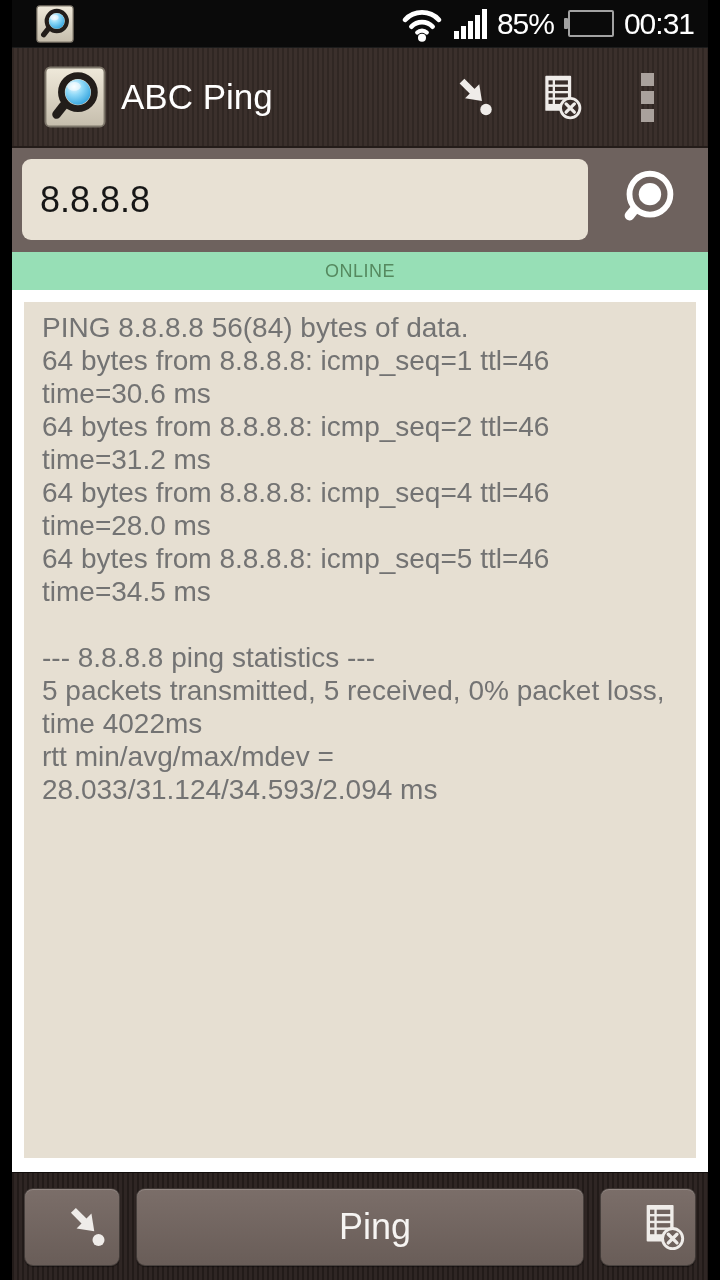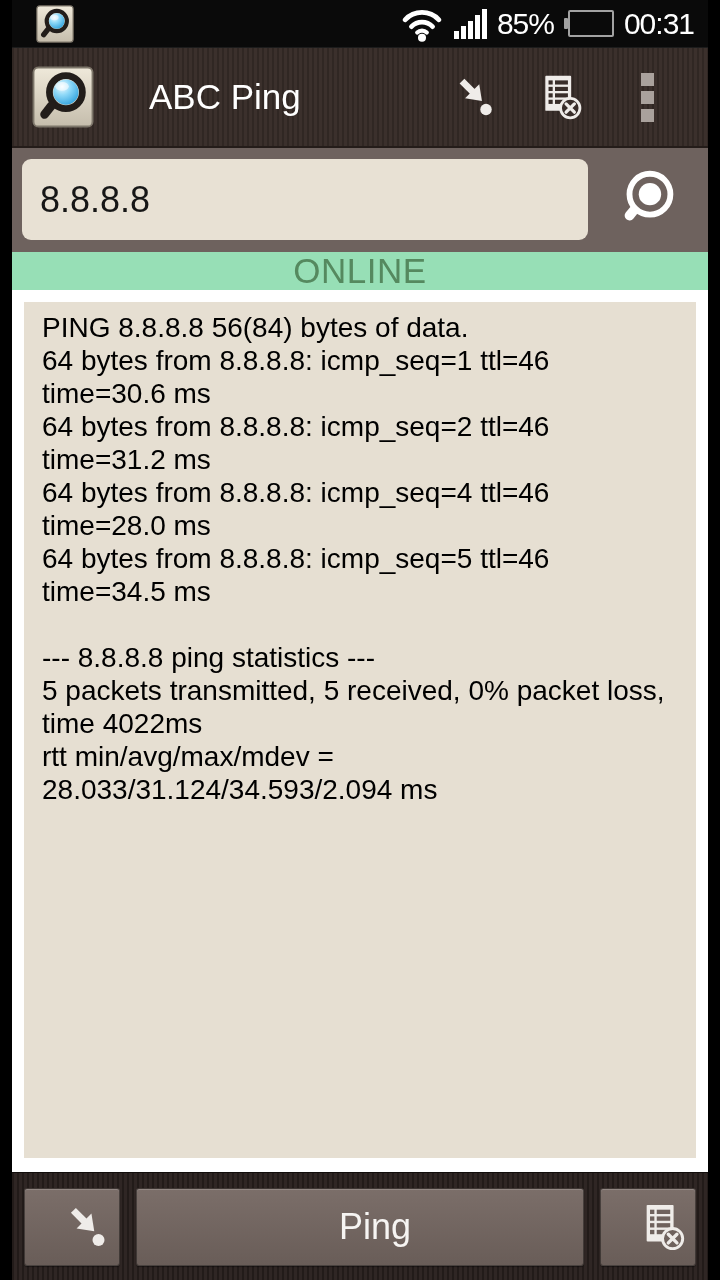--- a/index.html
+++ b/index.html
@@ -25,21 +25,21 @@
   .battery { position:relative; width:46px; height:27px; border:2px solid #a2a2a2;
              border-radius:2px; padding:2px; margin-left:4px; }
   .battery-nub { position:absolute; left:-6px; top:6px; width:4px; height:11px;
                  background:#a2a2a2; border-radius:1px; }
   .battery-fill { width:100%; height:100%; background:#74b93d; }
 
   
   .toolbar {
     height:98px; flex:0 0 98px; background:#382d29;
     background-image:repeating-linear-gradient(90deg, rgba(0,0,0,.14) 0 2px, rgba(255,255,255,.015) 2px 5px);
-    display:flex; align-items:center; padding:0 18px 0 20px;gap:40px;
+    display:flex; align-items:center; padding:0 18px 0 32px;
   }
   .app-icon { width:62px; height:62px; flex:0 0 62px; }
   .app-title { color:#fff; font-size:35px; font-weight:400; margin-left:15px; }
   .toolbar-actions { margin-left:auto; display:flex; align-items:center; }
   .tb-btn { width:86px; height:86px; background:transparent; border:none;
             display:flex; align-items:center; justify-content:center; cursor:pointer;
             --icon-bg:#382d29; }
   .menu-sq { display:flex; flex-direction:column; gap:5px; }
   .menu-sq i { width:13px; height:13px; background:#a9a19c; display:block; }
 
@@ -55,40 +55,40 @@
     border-radius:9px; min-width:0;
   }
   .search-btn { width:120px; flex:0 0 120px; background:transparent; border:none;
                 display:flex; align-items:center; justify-content:center; cursor:pointer; }
 
   
   .status-banner {
     height:38px; flex:0 0 38px; background:#97dfb6;
     display:flex; align-items:center; justify-content:center;
   }
-  .status-banner span { color:#55895f; font-size:35px; letter-spacing:.5px; }
+  .status-banner span { color:#55895f; font-size:18px; letter-spacing:.5px; }
 
   
   .content { flex:1; background:#fff; display:flex; overflow:hidden; }
   .output-panel {
     flex:1; margin:12px 12px 14px 12px; background:#e6dfd2;
     padding:9px 18px 10px 18px; overflow:hidden;
   }
-  .out-line { font-size:28px; line-height:33px; min-height:33px; color:#000000;
+  .out-line { font-size:28px; line-height:33px; min-height:33px; color:#737373;
               word-wrap:break-word; }
 
   
   .bottom-bar {
     height:108px; flex:0 0 108px; background:#2b2220;
     background-image:repeating-linear-gradient(90deg, rgba(0,0,0,.22) 0 2px, rgba(255,255,255,.02) 2px 5px);
     border-top:1px solid #120e0c;
     display:flex; align-items:center; padding:0 12px; gap:16px;
   }
   .bb-btn {
-    height:78px; border:1px solid rgba(0,0,0,.4); border-radius:3px; cursor:pointer;
+    height:78px; border:1px solid rgba(0,0,0,.4); border-radius:9px; cursor:pointer;
     background:linear-gradient(#7b6e69, #695d58);
     box-shadow:inset 0 1px 0 rgba(255,255,255,.18), 0 1px 1px rgba(0,0,0,.4);
     display:flex; align-items:center; justify-content:center;padding-left:30px;
     --icon-bg:#6f625d;
   }
   .bb-square { width:96px; flex:0 0 96px; }
   .bb-main { flex:1; color:#f6f4f2; font-family:inherit; font-size:36px; font-weight:400; }
 </style>
 </head>
 <body>

